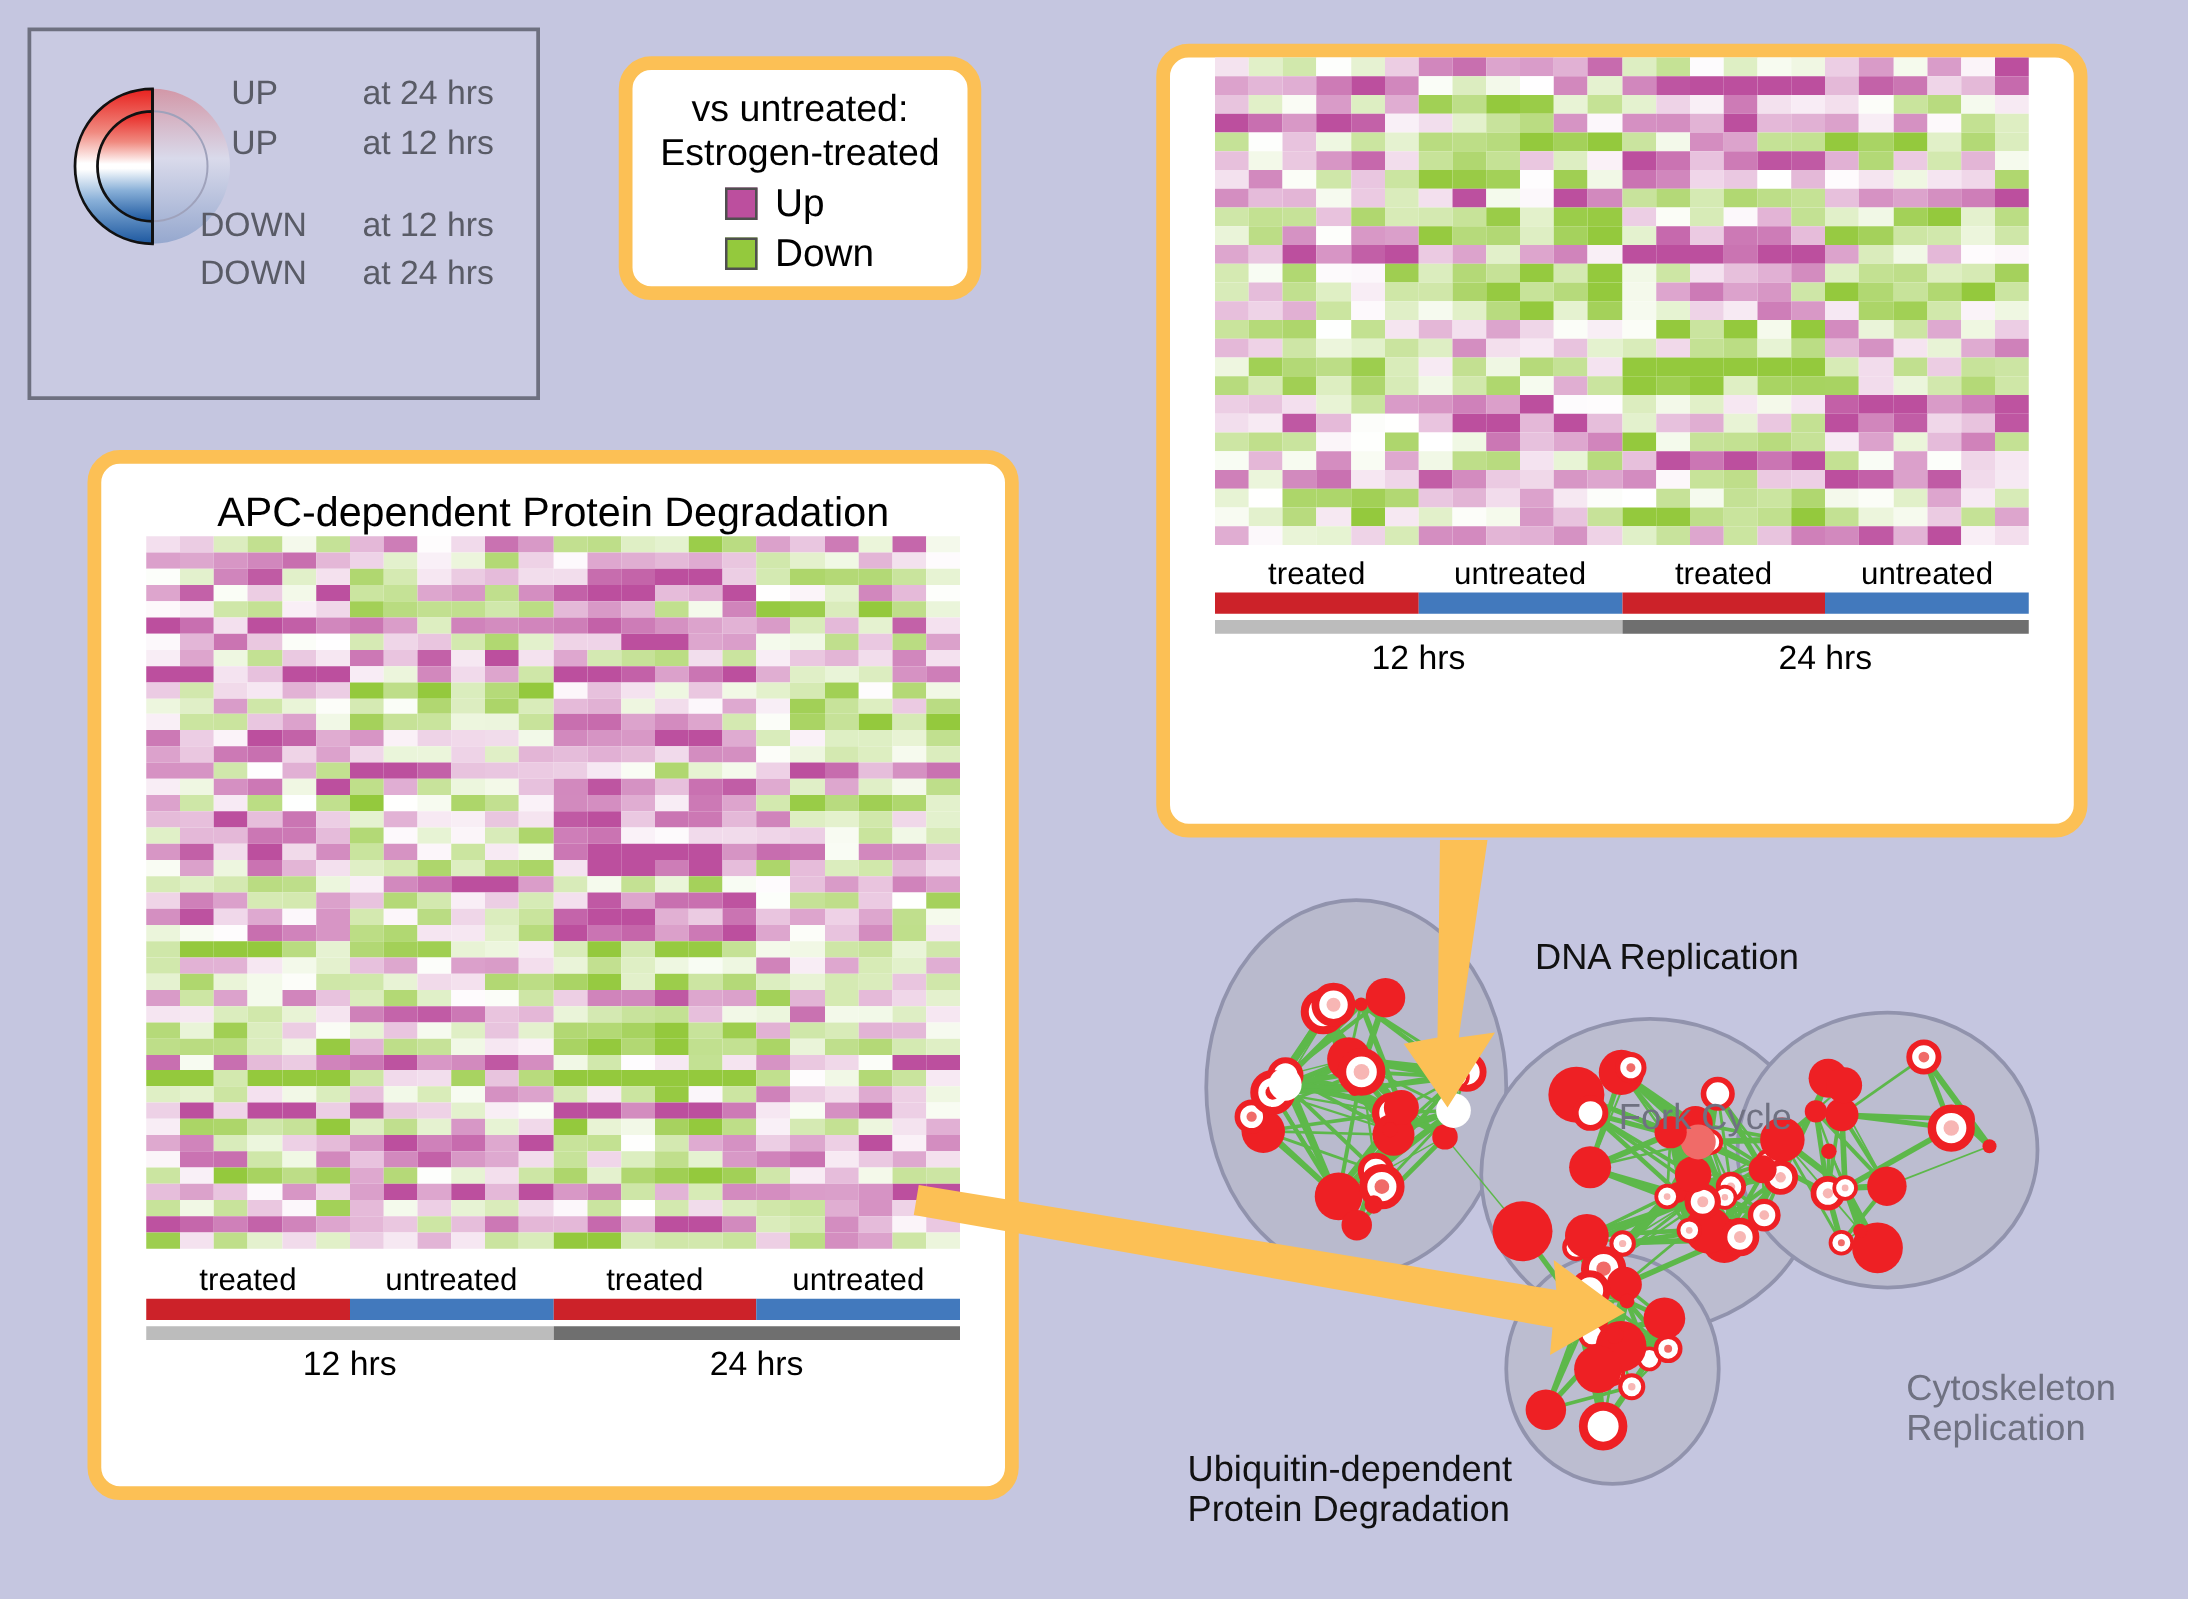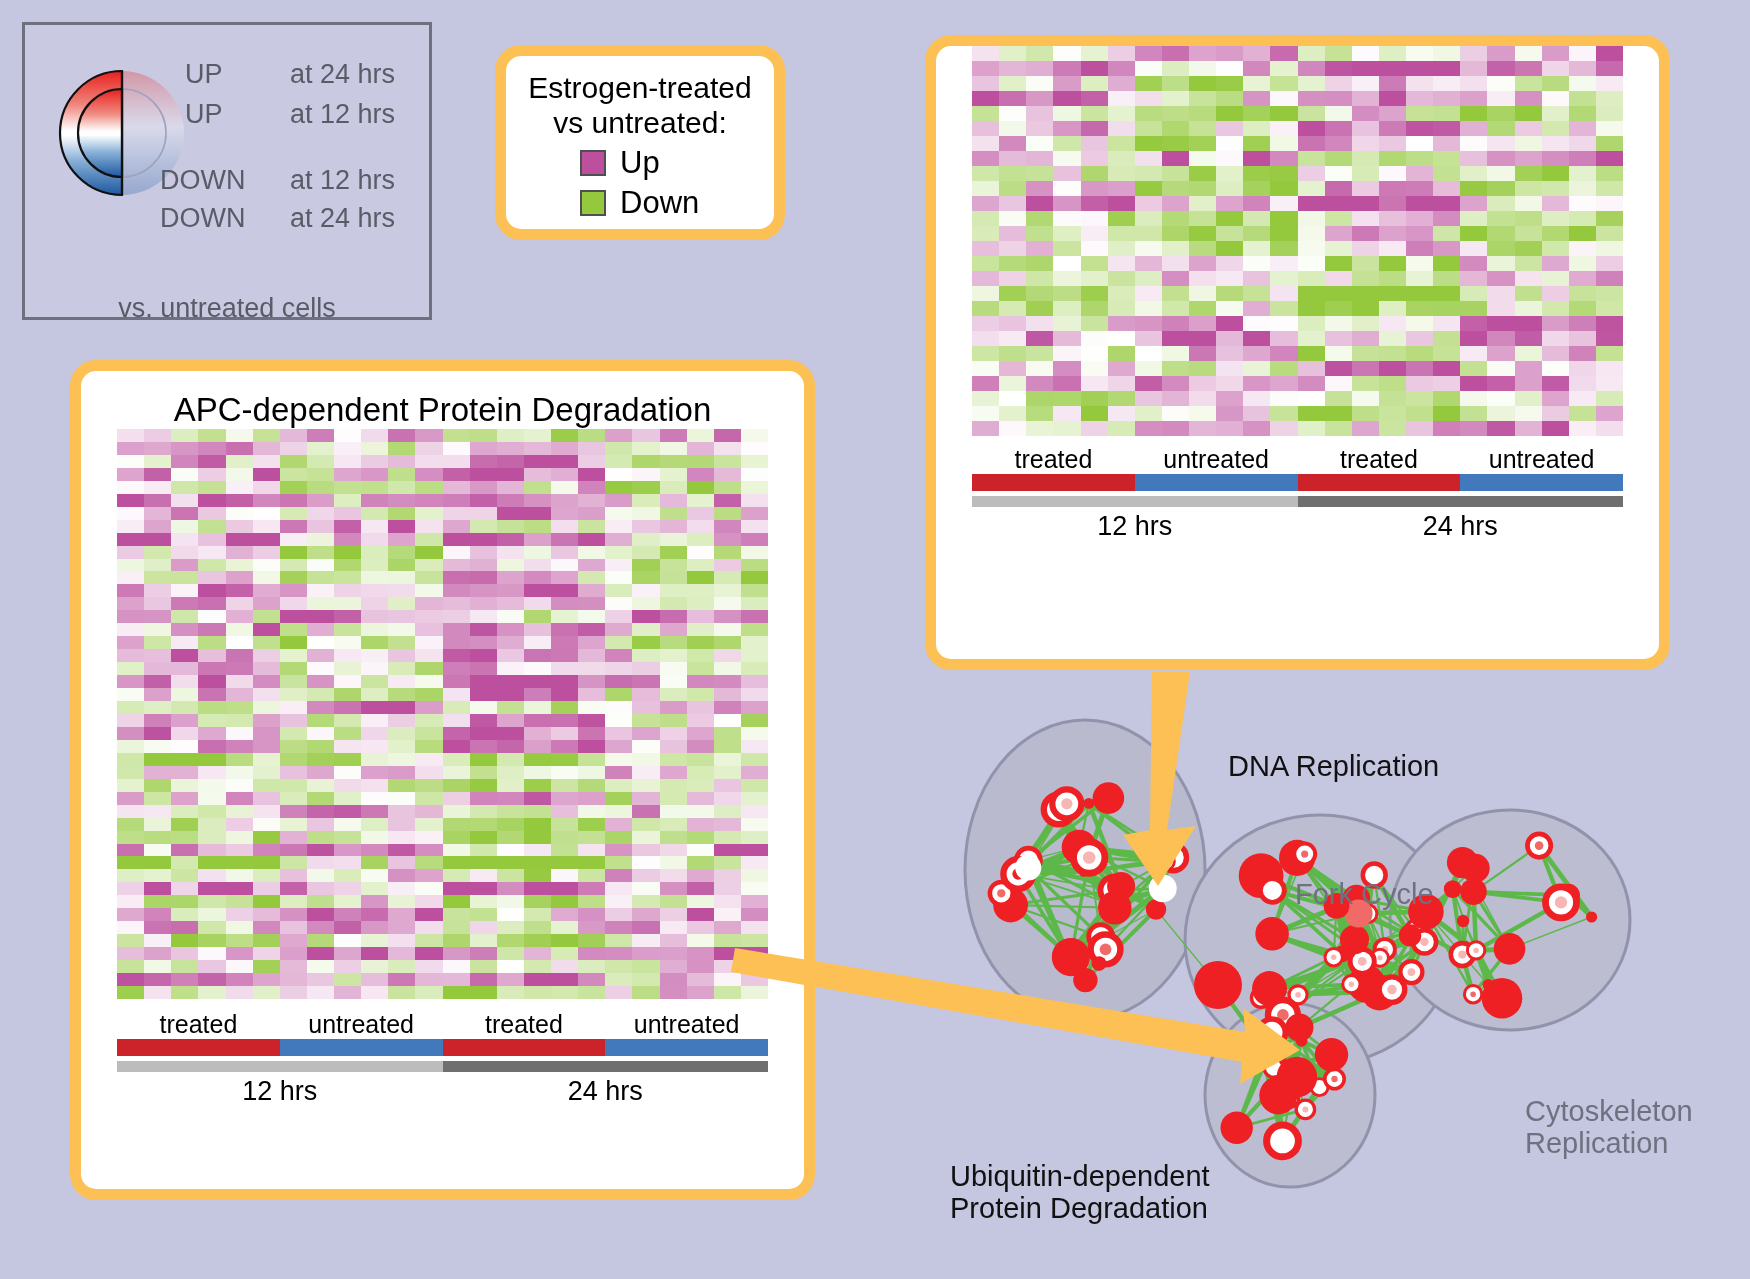--- a/index.html
+++ b/index.html
@@ -93,26 +93,25 @@
 
   <div class="abs legend-txt" style="left:160px;top:34px;">UP</div>
   <div class="abs legend-txt" style="left:265px;top:34px;">at 24 hrs</div>
   <div class="abs legend-txt" style="left:160px;top:74px;">UP</div>
   <div class="abs legend-txt" style="left:265px;top:74px;">at 12 hrs</div>
   <div class="abs legend-txt" style="left:135px;top:140px;">DOWN</div>
   <div class="abs legend-txt" style="left:265px;top:140px;">at 12 hrs</div>
   <div class="abs legend-txt" style="left:135px;top:178px;">DOWN</div>
   <div class="abs legend-txt" style="left:265px;top:178px;">at 24 hrs</div>
 
-  <div class="abs legend-foot" style="left:0;top:268px;">vs. untreated cells</div>
 </div>
 
 <div class="abs ypanel" id="updown-legend">
+  <div class="l1">vs untreated:</div>
   <div class="l1">Estrogen-treated</div>
-  <div class="l1">vs untreated:</div>
 
   <div class="sw-row">
     <span class="swatch" id="sw-up" style="background: rgb(188, 79, 158);"></span>
     <span class="sw-label">Up</span>
   </div>
   <div class="sw-row">
     <span class="swatch" id="sw-down" style="background: rgb(148, 201, 61);"></span>
     <span class="sw-label">Down</span>
   </div>
 </div>

